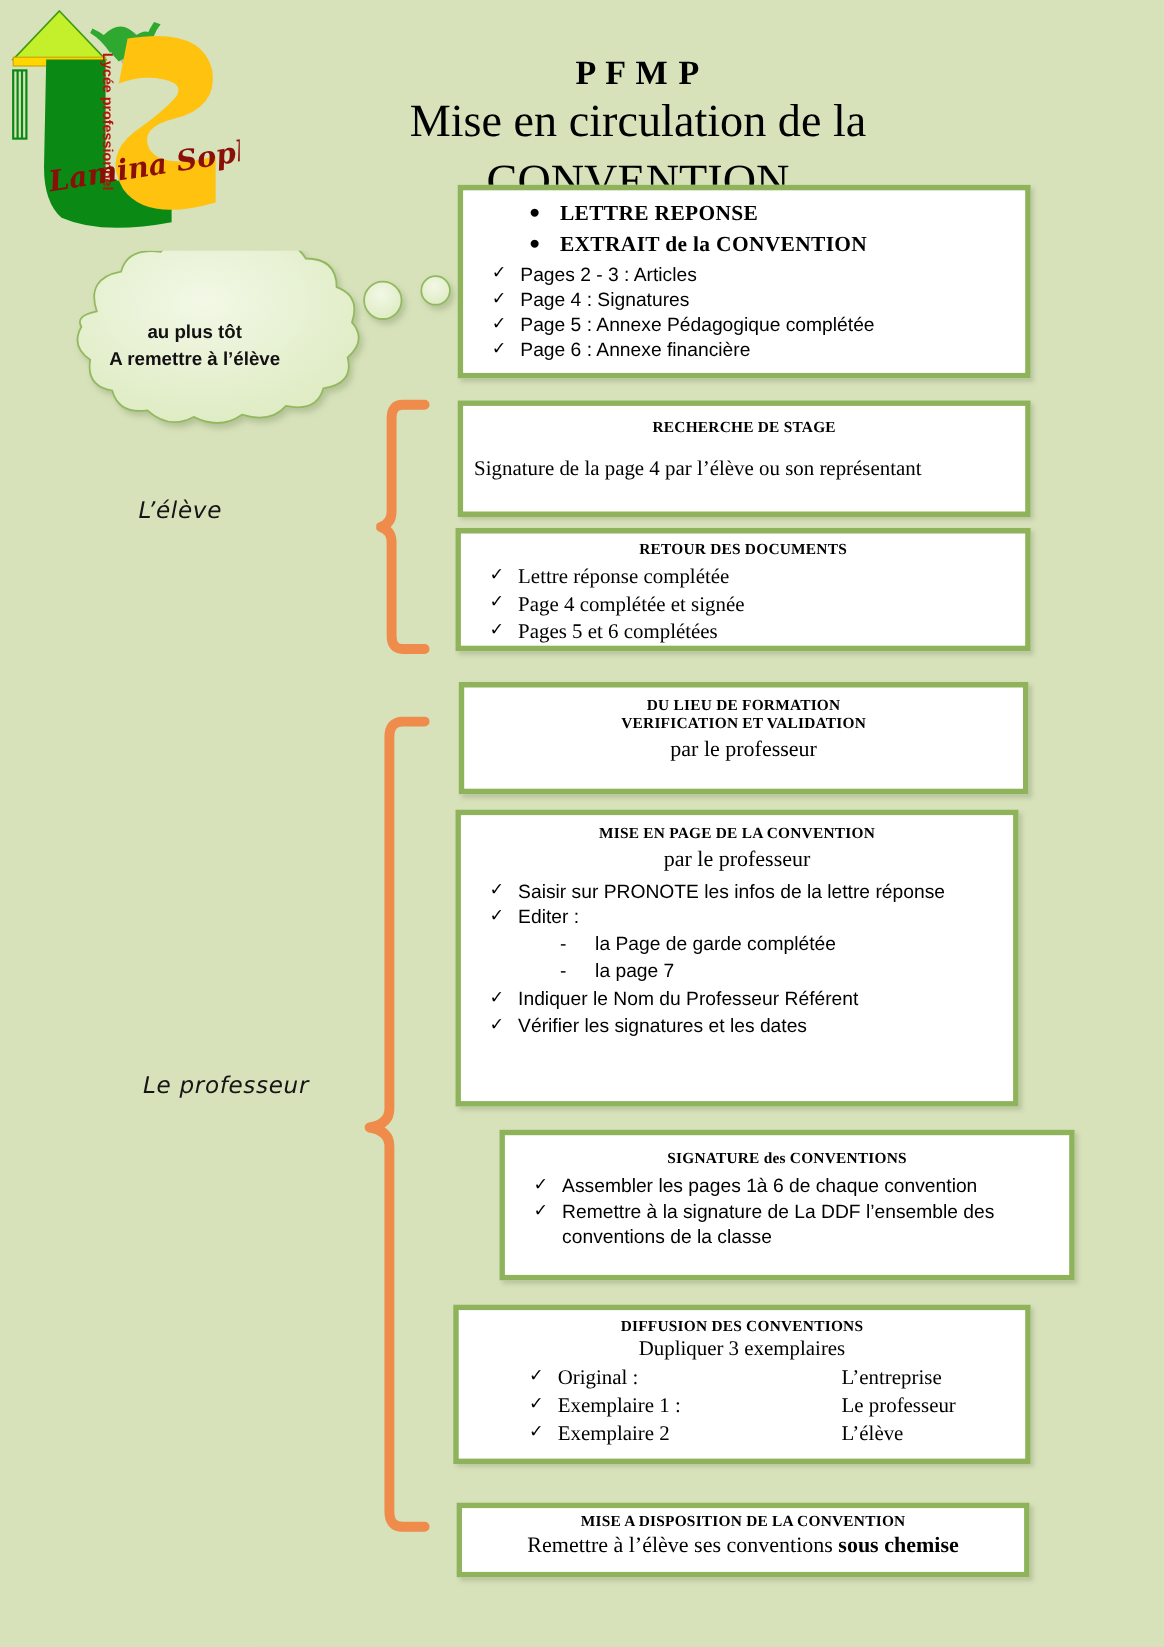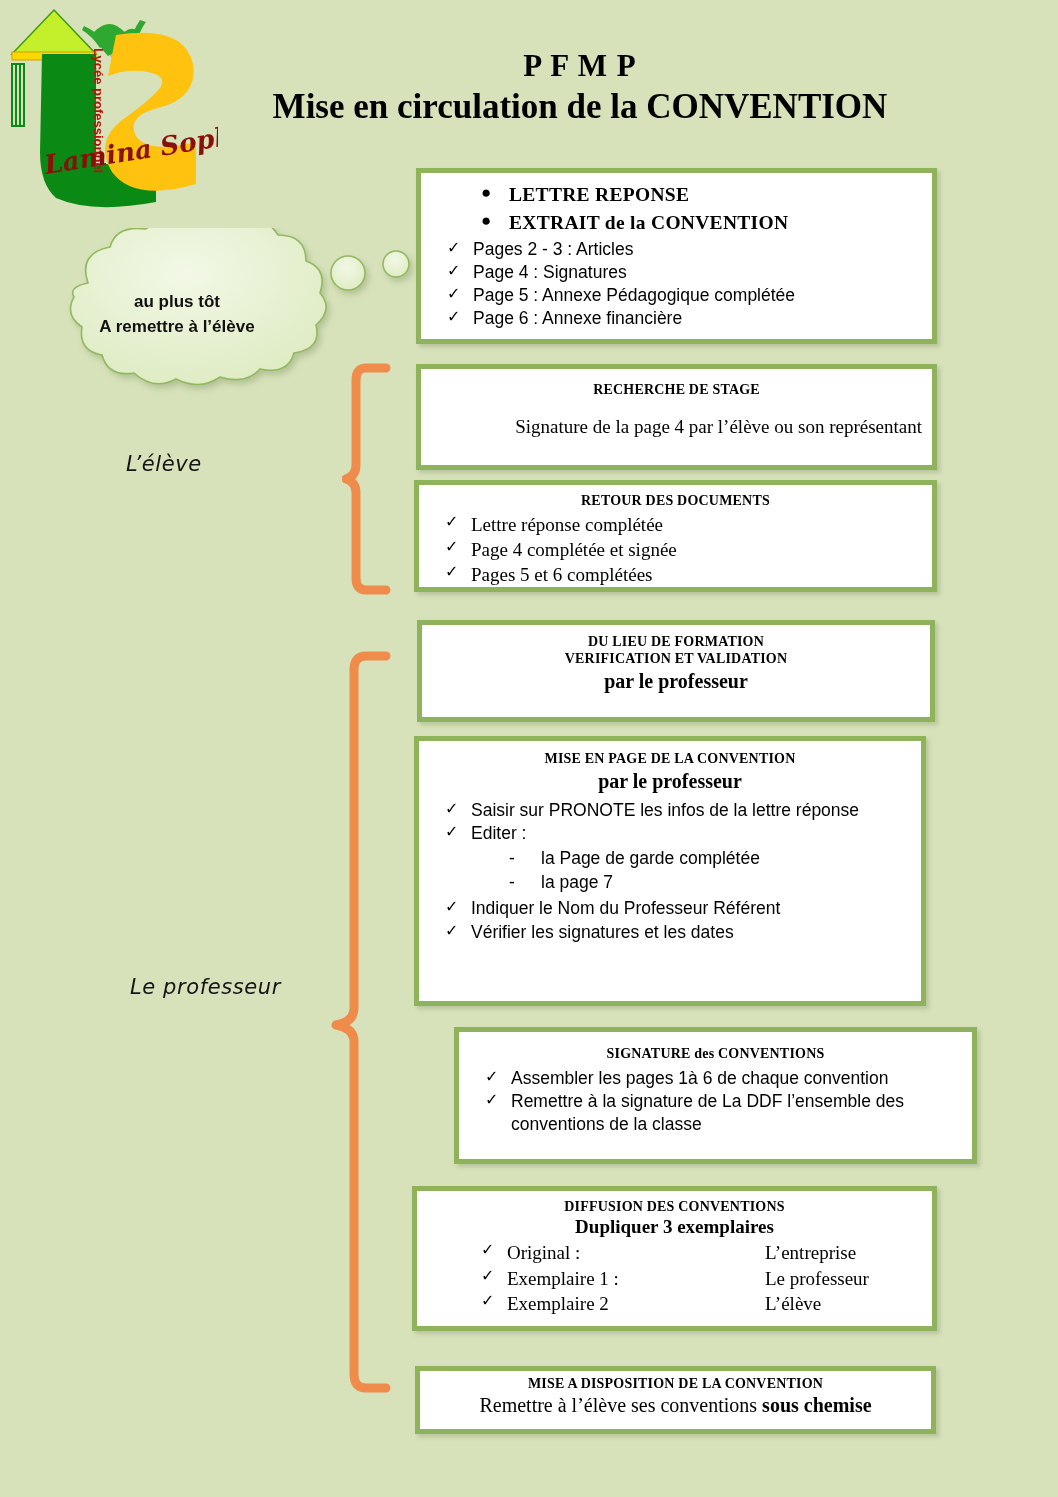--- a/index.html
+++ b/index.html
@@ -35,22 +35,22 @@
     width: 700px;
     text-align: center;
   }
   .header .line1 {
     font-size: 31px;
     font-weight: bold;
     letter-spacing: 1px;
     line-height: 1.15;
   }
   .header .line2 {
-    font-size: 35px;
-    font-weight: bold;
+    font-size: 42px;
+    font-weight: normal;
     line-height: 1.3;
   }
 
   
   .cloud-wrap {
     position: absolute;
     left: 18px;
     top: 228px;
     width: 420px;
     height: 195px;
@@ -98,21 +98,21 @@
   }
   .box-title {
     text-align: center;
     font-weight: bold;
     font-size: 14px;
     line-height: 1.18;
     letter-spacing: 0.2px;
   }
   .box-subtitle {
     text-align: center;
-    font-weight: bold;
+    font-weight: normal;
     font-size: 20px;
     line-height: 1.2;
   }
 
   
   ul.cklist {
     list-style: none;
     margin: 0;
     padding: 0;
   }
@@ -300,21 +300,21 @@
         <span class="ck">✓</span>
         <span>Page 6 :       Annexe financière</span>
       </li>
     </ul>
   </div>
 </div>
 
 <div class="box" id="box-recherche">
   <div class="pad">
     <div class="box-title" style="margin-top:5px;">RECHERCHE DE STAGE</div>
-    <div style="text-align:right;font-size:19px;margin-top:17px;">Signature de la page 4 par l’élève ou son représentant</div>
+    <div style="text-align:left;font-size:19px;margin-top:17px;">Signature de la page 4 par l’élève ou son représentant</div>
   </div>
 </div>
 
 <div class="box" id="box-retour">
   <div class="pad">
     <div class="box-title">RETOUR  DES DOCUMENTS</div>
     <ul class="cklist seriflist" style="margin-top:2px;">
       <li>
         <span class="ck">✓</span>
         <span>Lettre réponse complétée</span>

